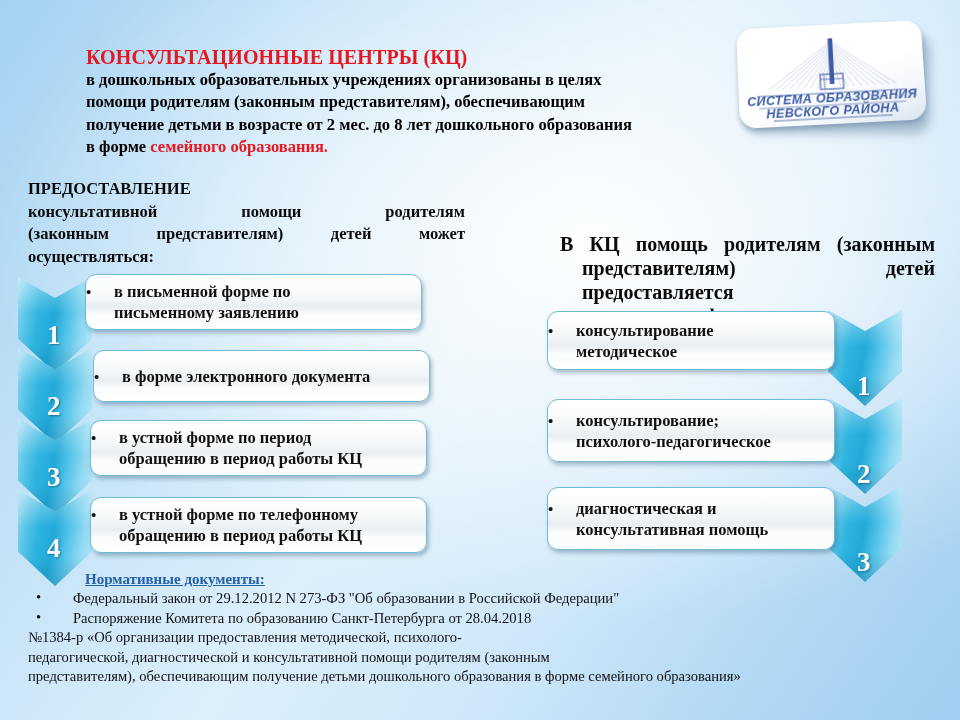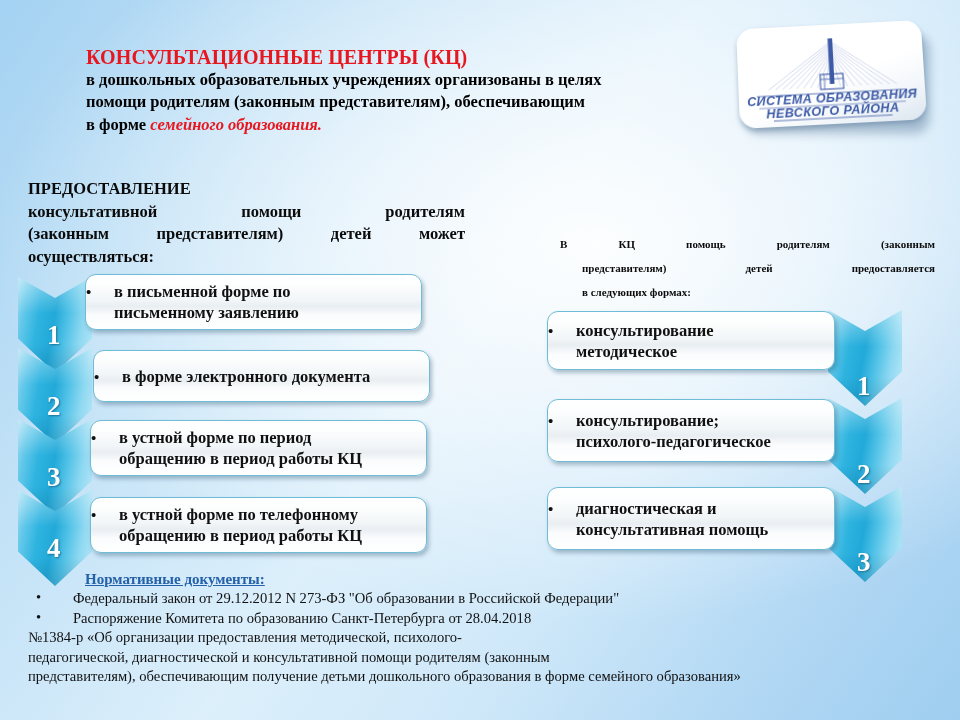--- a/index.html
+++ b/index.html
@@ -71,21 +71,20 @@
     line-height: 22.6px;
     color: #000;
   }
   .head-title {
     color: #E8161E;
     font-size: 20px;
     letter-spacing: .1px;
   }
   .head-accent {
     color: #E8161E;
-    font-style: italic;
   }
 
   
   .left-intro {
     position: absolute;
     left: 28px;
     top: 178px;
     width: 437px;
     font-weight: bold;
     font-size: 16.5px;
@@ -98,21 +97,21 @@
   }
   .left-intro .last { text-align: left; text-align-last: left; }
 
   
   .right-intro {
     position: absolute;
     left: 560px;
     top: 232px;
     width: 375px;
     font-weight: bold;
-    font-size: 11px;
+    font-size: 20px;
     line-height: 24px;
     color: #0b0b0b;
   }
   .right-intro .ln1 { text-align: justify; text-align-last: justify; }
   .right-intro .ln2 { padding-left: 22px; text-align: justify; text-align-last: justify;}
   .right-intro .ln3 { padding-left: 22px; }
 
   
   .chev {
     position: absolute;
@@ -257,20 +256,21 @@
         <text x="93" y="91" text-anchor="middle" fill="#3C5AA6" font-family="Liberation Sans, sans-serif" font-size="12.5" font-style="italic" font-weight="bold" letter-spacing="0.4">НЕВСКОГО РАЙОНА</text>
         <line x1="34" y1="94" x2="152" y2="94" stroke="#3C5AA6" stroke-width="0.8"></line>
       </svg>
     </div>
   </div>
 
   <div class="head-block">
     <div class="head-title">КОНСУЛЬТАЦИОННЫЕ ЦЕНТРЫ (КЦ)</div>
     <div>в дошкольных образовательных учреждениях организованы в целях</div>
     <div>помощи родителям (законным представителям), обеспечивающим</div>
+    <div>получение детьми в возрасте от 2 мес. до 8 лет дошкольного образования</div>
     <div>
       <span>в форме </span><span class="head-accent">семейного образования.</span>
     </div>
   </div>
 
   <div class="left-intro">
     <div>ПРЕДОСТАВЛЕНИЕ</div>
     <div class="just">консультативной помощи родителям</div>
     <div class="just">(законным представителям) детей может</div>
     <div class="just last">осуществляться:</div>

